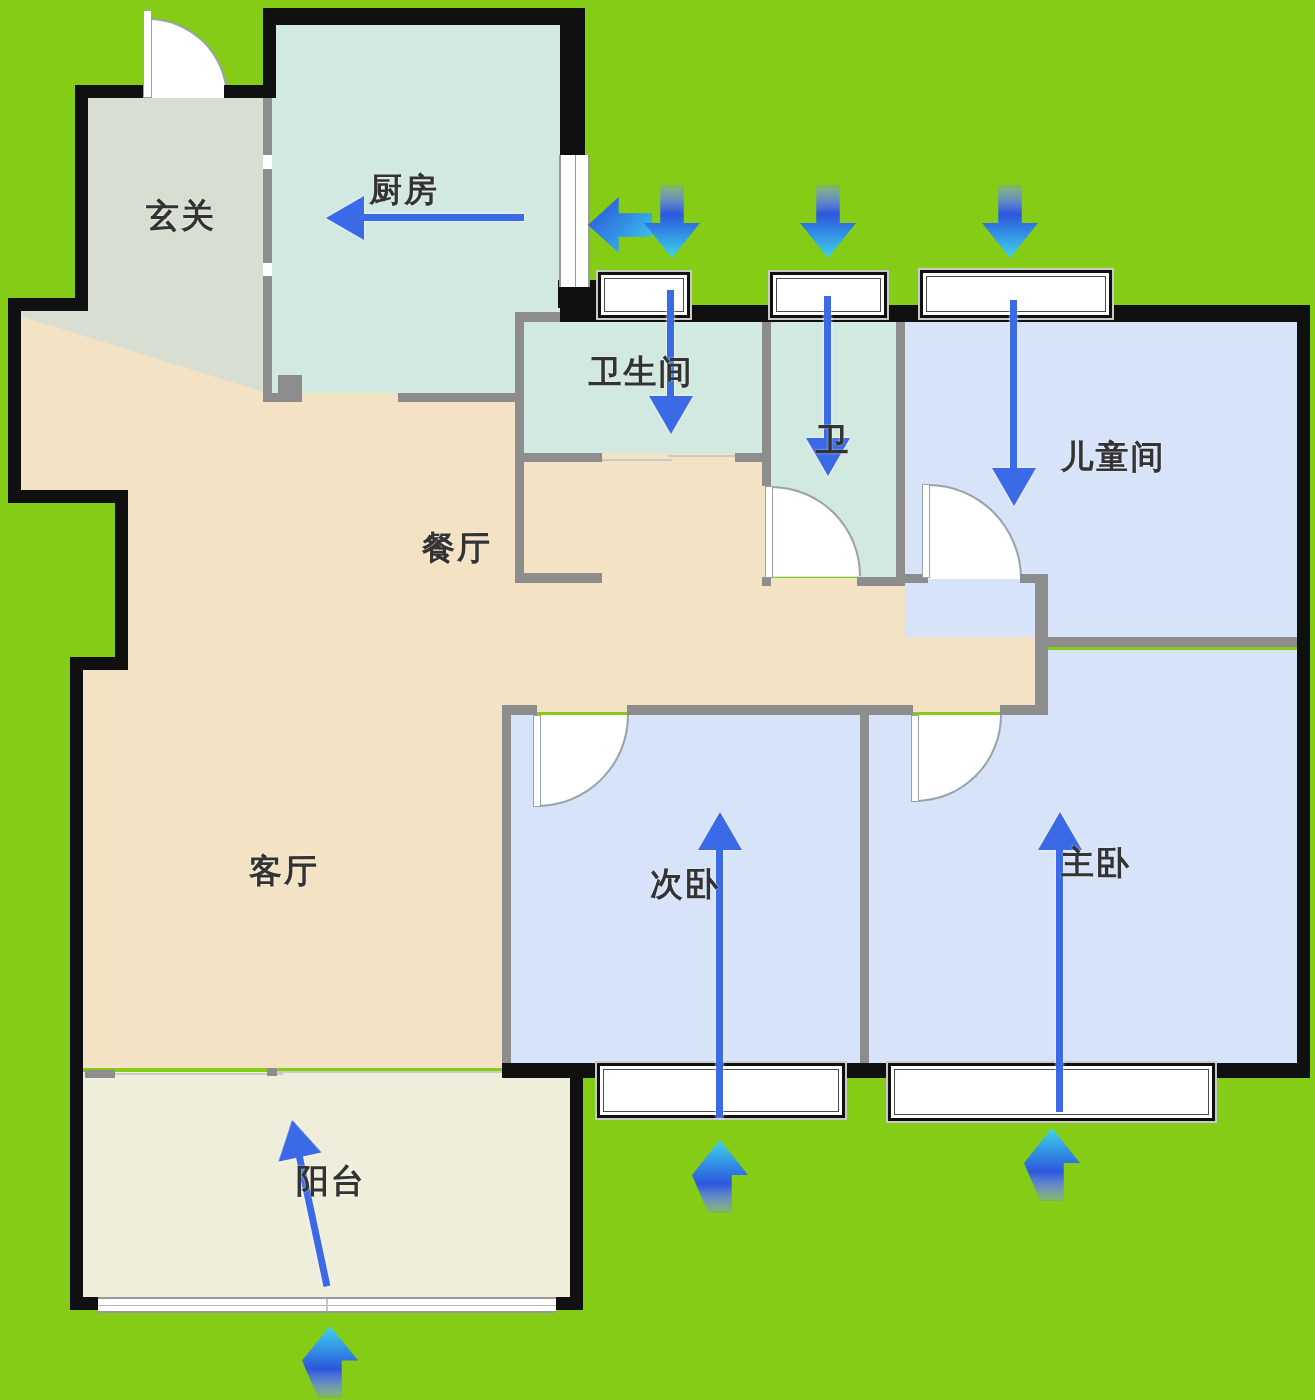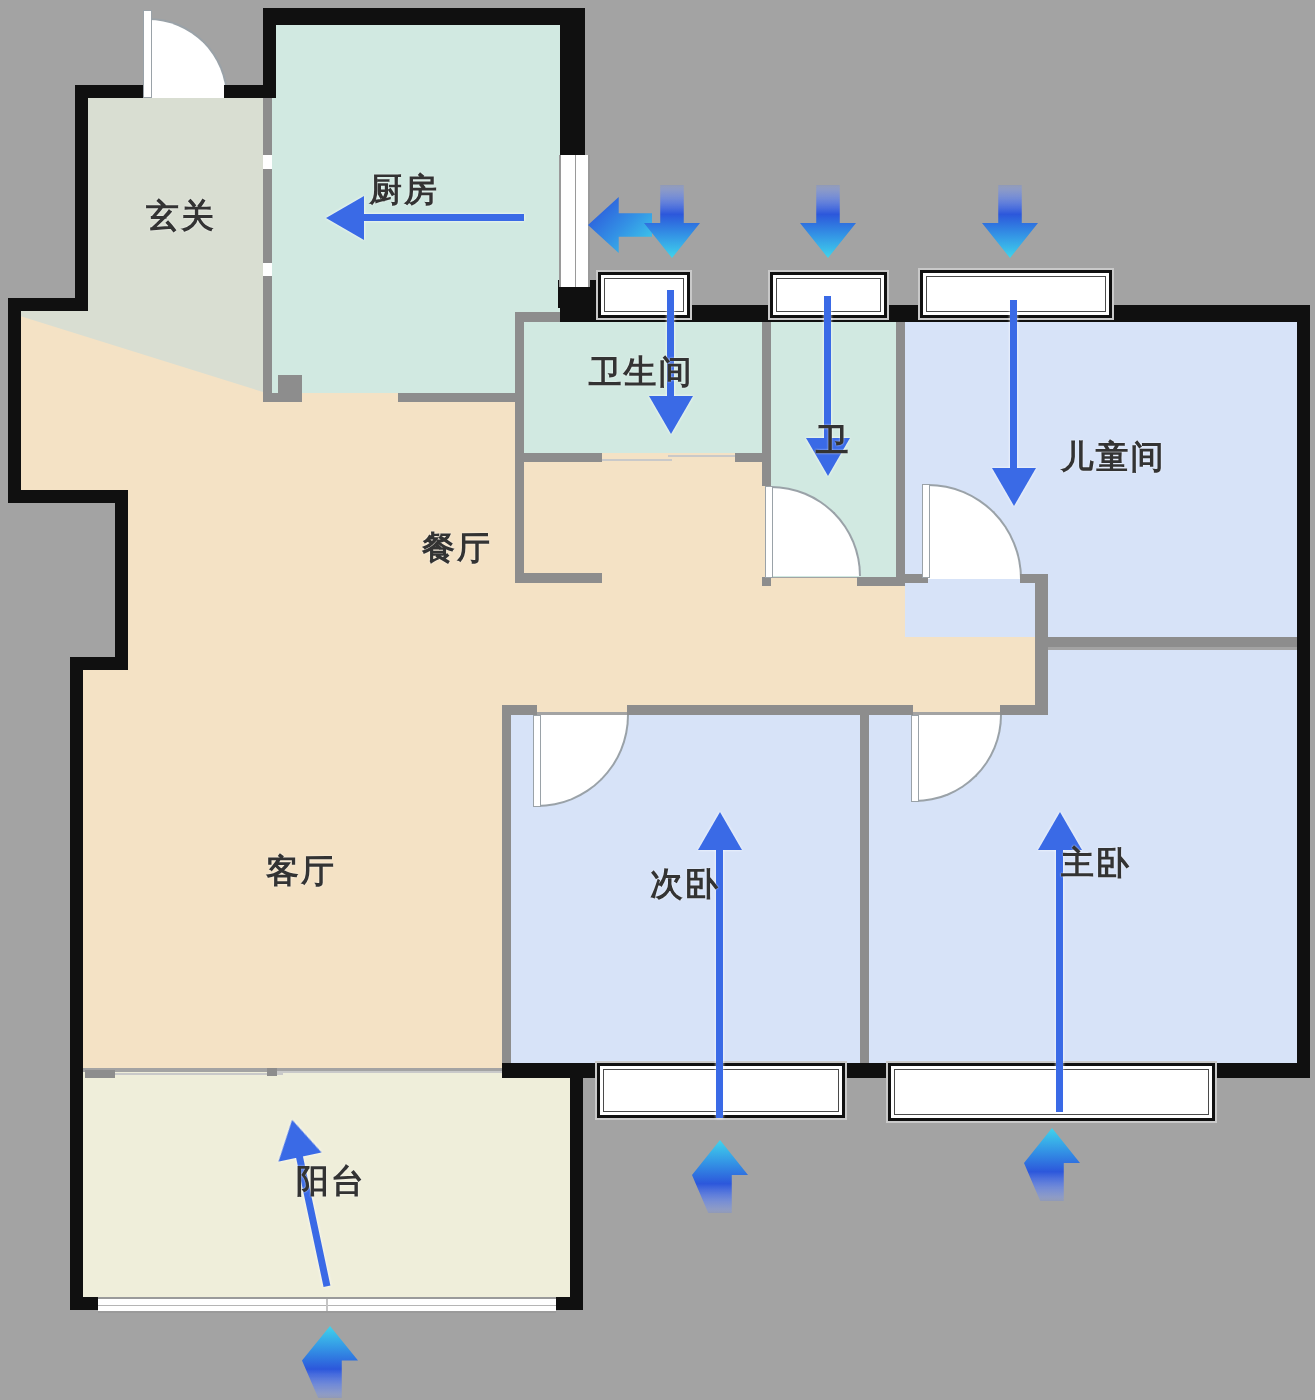--- a/index.html
+++ b/index.html
@@ -1,16 +1,16 @@
 <!DOCTYPE html>
 <html style="--sage: #d9ded2; --mint: #d1e9e1; --beige: #f4e2c5; --blue: #d7e3f8; --balcony-floor: #efeeda; --wall-black: #101010; --wall-gray: #8d8d8d; --wall-light: #c9c9c9; --door-line: #9aa2a8; --arrow-blue: #3a6ae6; --grad-fade: rgba(43,85,217,0.22); --grad-deep: #2c57db; --grad-mid: #3392e5; --grad-cyan: #40d4ec; --label: #333333;"><head>
 <meta charset="utf-8">
 <style>
   html,body{margin:0;padding:0;background:#ffffff;}
-  #plan{position:relative;width:1315px;height:1400px;background:#a3a3a3;overflow:hidden;
+  #plan{position:relative;width:1315px;height:1400px;background:#84cc16;overflow:hidden;
         font-family:Liberation Serif, serif;}
   .abs{position:absolute;}
   .floor{position:absolute;}
   .wb{position:absolute;background:var(--wall-black);}
   .wg{position:absolute;background:var(--wall-gray);}
   .wl{position:absolute;background:var(--wall-light);}
   .win{position:absolute;background:#fff;border:3px solid var(--wall-black);box-shadow:0 0 0 2px var(--wall-light);}
   .win .inner{position:absolute;left:3px;right:3px;top:3px;bottom:3px;border:1px solid #4a4a4a;}
   .sidewin{position:absolute;background:#fff;border-left:2px solid #9a9a9a;border-right:2px solid #9a9a9a;}
   .sidewin .mid{position:absolute;left:50%;top:0;bottom:0;width:1px;background:#9a9a9a;}
@@ -181,18 +181,18 @@
     <div class="head h-up" style="left:2px;top:0;width:44px;height:38px;"></div>
     <div class="shaft" style="left:20px;top:34px;width:7px;height:136px;"></div>
   </div>
 
   <div class="lbl" style="left:181px;top:216px;">玄关</div>
   <div class="lbl" style="left:404px;top:190px;">厨房</div>
   <div class="lbl" style="left:641px;top:372px;">卫生间</div>
   <div class="lbl" style="left:833px;top:440px;">卫</div>
   <div class="lbl" style="left:1113px;top:457px;">儿童间</div>
   <div class="lbl" style="left:457px;top:548px;">餐厅</div>
-  <div class="lbl" style="left:284px;top:871px;margin-left:17px;">客厅</div>
+  <div class="lbl" style="left:284px;top:871px;">客厅</div>
   <div class="lbl" style="left:685px;top:884px;">次卧</div>
   <div class="lbl" style="left:1096px;top:863px;">主卧</div>
   <div class="lbl" style="left:331px;top:1181px;">阳台</div>
 
 </div>
 
 </body></html>

